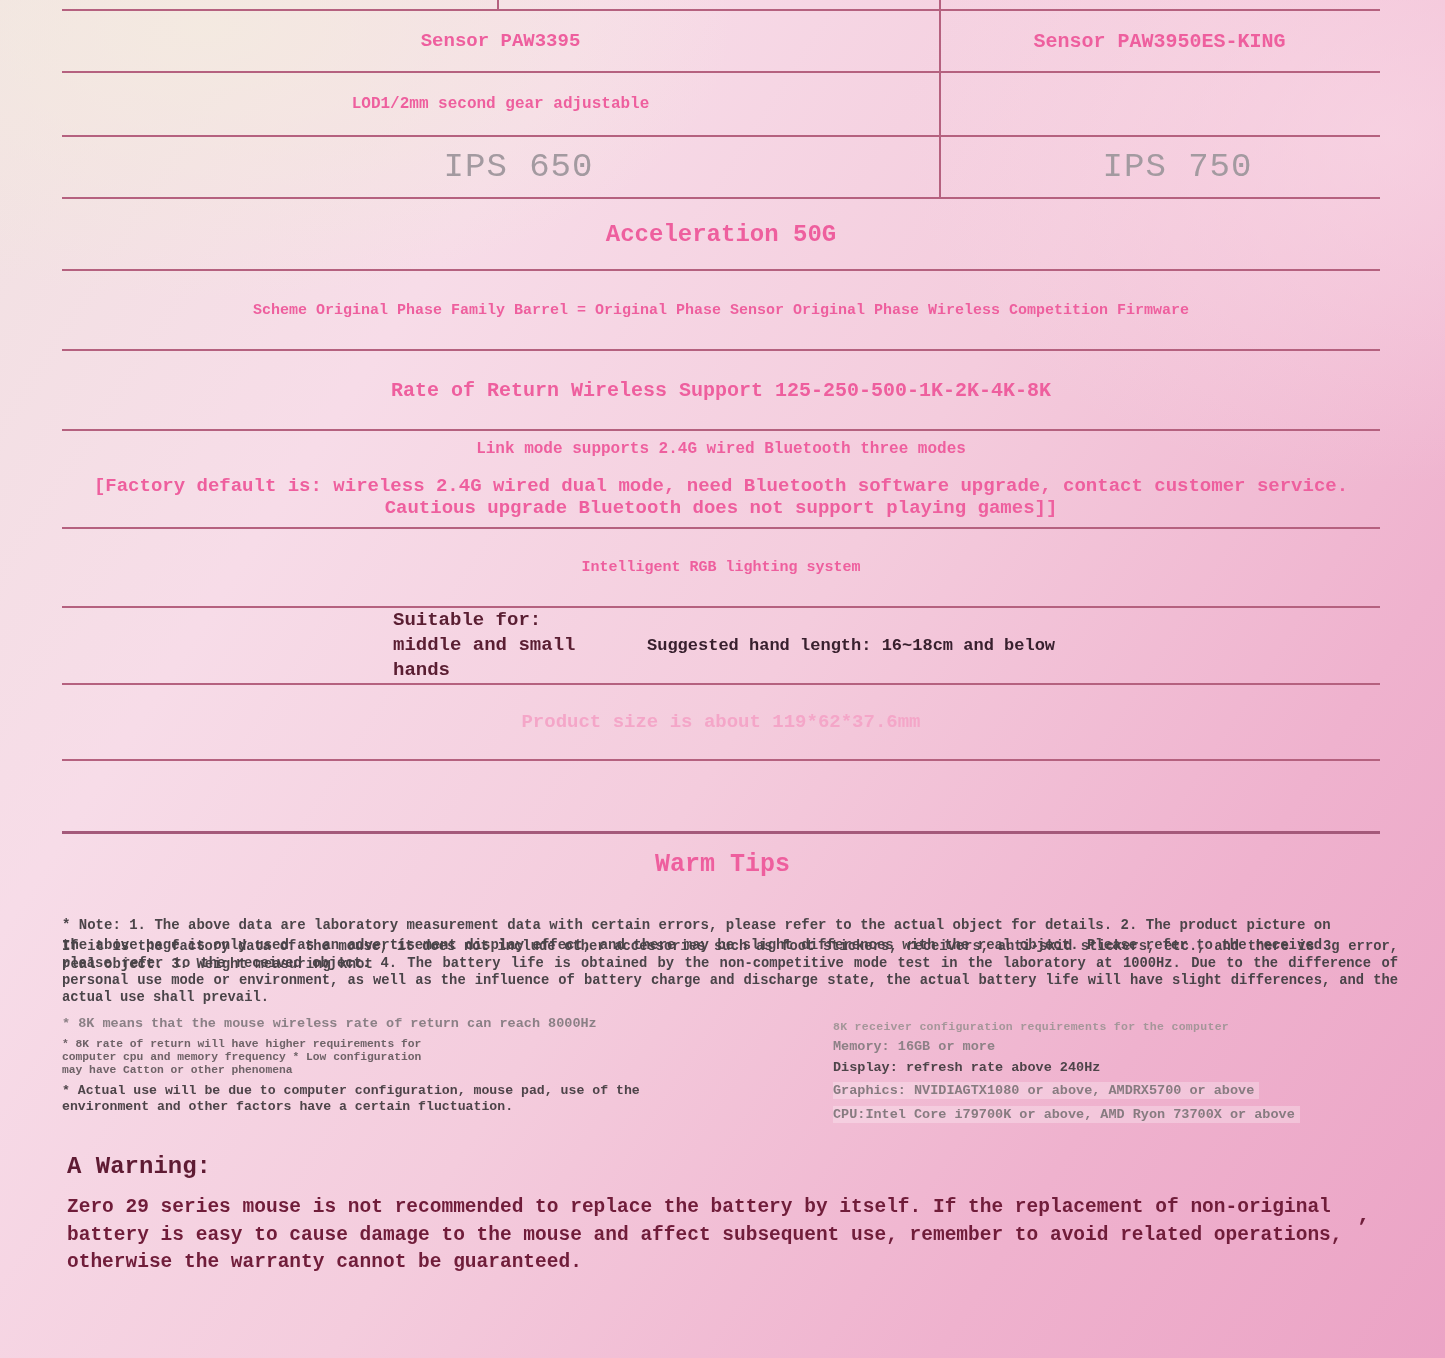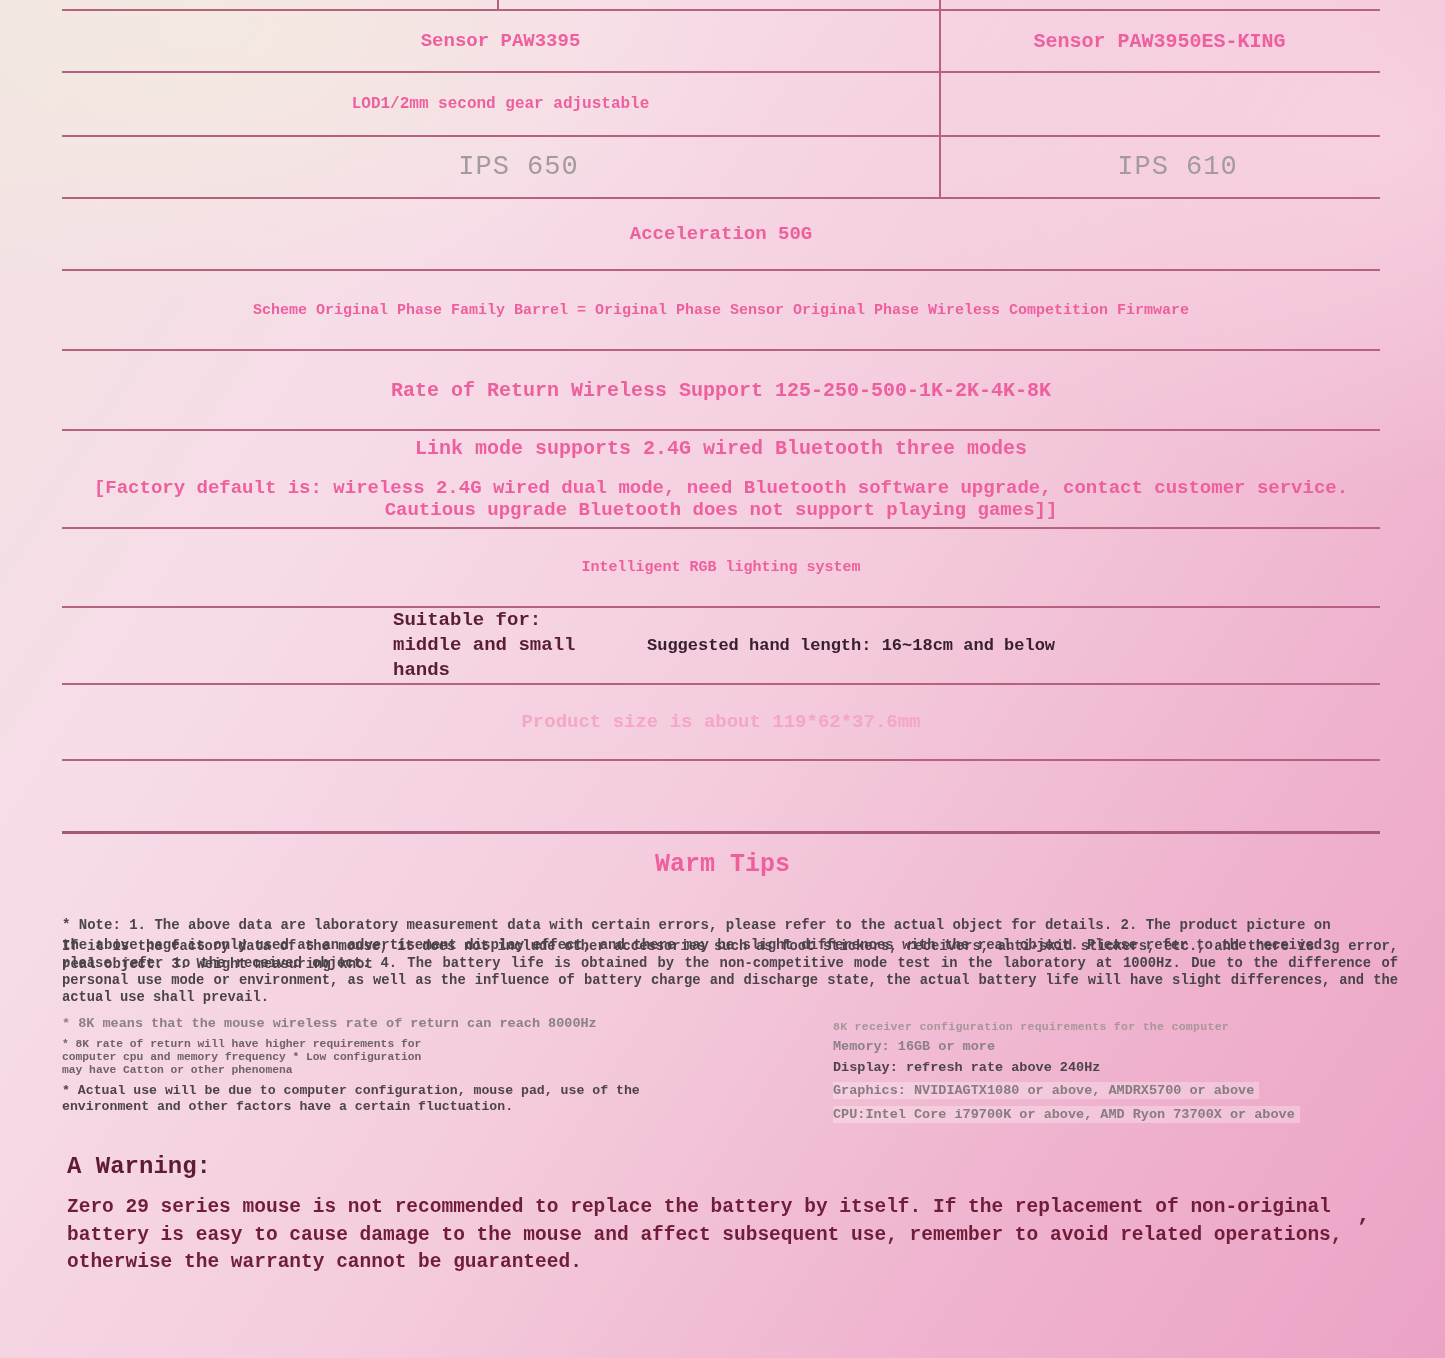--- a/index.html
+++ b/index.html
@@ -20,25 +20,25 @@
   
   .r{position:absolute;left:62px;width:1318px;display:flex;align-items:center;justify-content:center;text-align:center;}
   .cols{justify-content:flex-start;}
   .cell-l{width:877px;display:flex;align-items:center;justify-content:center;height:100%;}
   .cell-r{flex:1;display:flex;align-items:center;justify-content:center;height:100%;}
   
   .pink{color:#ee5f9e;font-weight:bold;}
   .t-sensor-l{font-size:19px;}
   .t-sensor-r{font-size:20px;}
   .t-lod{font-size:16px;}
-  .t-ips{font-size:27px;color:#a39aa0;font-weight:400;letter-spacing:1px;margin-left:36px;}
-  .t-accel{font-size:19px;}
+  .t-ips{font-size:34px;color:#a39aa0;font-weight:400;letter-spacing:1px;margin-left:36px;}
+  .t-accel{font-size:24px;}
   .t-scheme{font-size:15px;}
   .t-rate{font-size:20px;}
-  .t-link{font-size:20px;}
+  .t-link{font-size:16px;}
   .t-linknote{font-size:19px;}
   .t-rgb{font-size:15px;}
   .row-link{flex-direction:column;justify-content:center;gap:17px;}
   .row-suitable{justify-content:flex-start;}
   .t-suitable{margin-left:331px;width:212px;text-align:left;font-size:19px;font-weight:bold;color:#5a1e32;line-height:1.3;}
   .t-hand{margin-left:42px;font-size:17px;font-weight:bold;color:#38202e;}
   .t-size{font-size:19px;font-weight:bold;color:#f4a6c8;}
   .t-features{font-size:14.5px;font-weight:bold;color:#4a2133;}
   
   .warm-title{position:absolute;left:0;top:850px;width:1445px;text-align:center;font-size:25px;font-weight:bold;color:#ee5f9e;}
@@ -91,21 +91,21 @@
     <div class="cell-l">
       <span class="pink t-lod">LOD1/2mm second gear adjustable</span>
     </div>
   </div>
 
   <div class="r cols" style="top:137px;height:60px">
     <div class="cell-l">
       <span class="t-ips">IPS 650</span>
     </div>
     <div class="cell-r">
-      <span class="t-ips">IPS 610</span>
+      <span class="t-ips">IPS 750</span>
     </div>
   </div>
 
   <div class="r" style="top:199px;height:70px">
     <span class="pink t-accel">Acceleration 50G</span>
   </div>
 
   <div class="r" style="top:271px;height:78px">
     <span class="pink t-scheme">Scheme Original Phase Family Barrel = Original Phase Sensor Original Phase Wireless Competition Firmware</span>
   </div>

